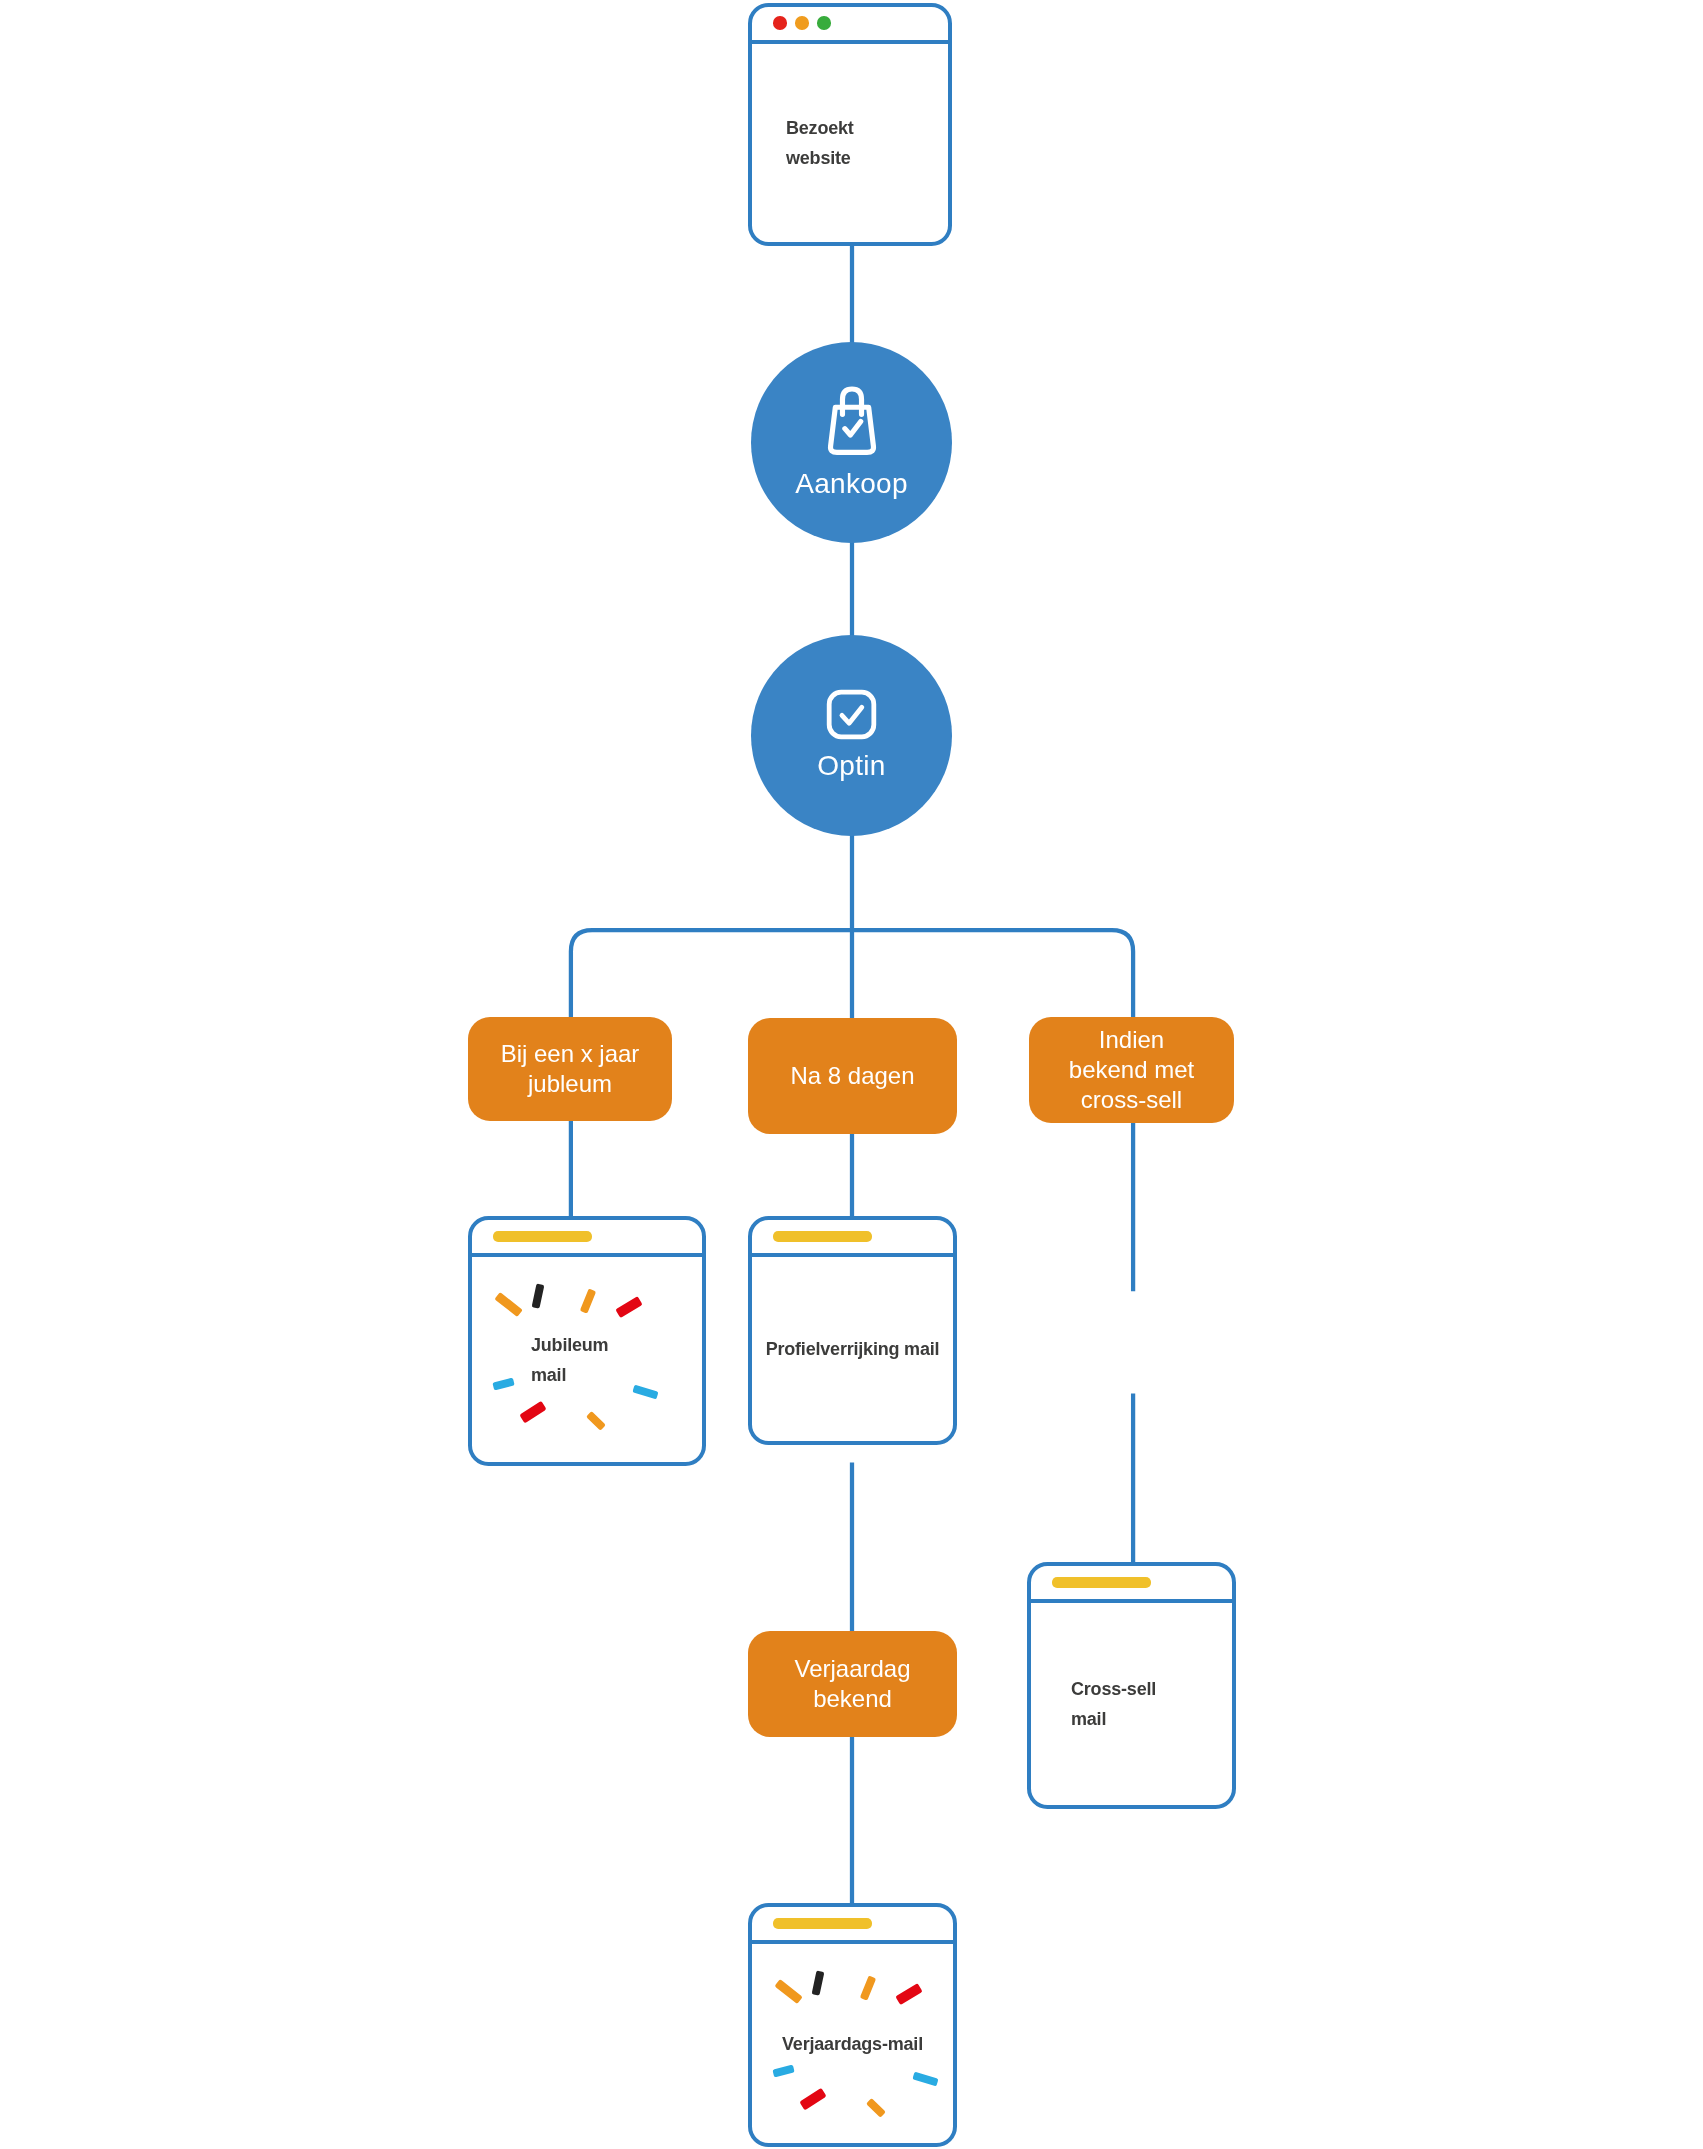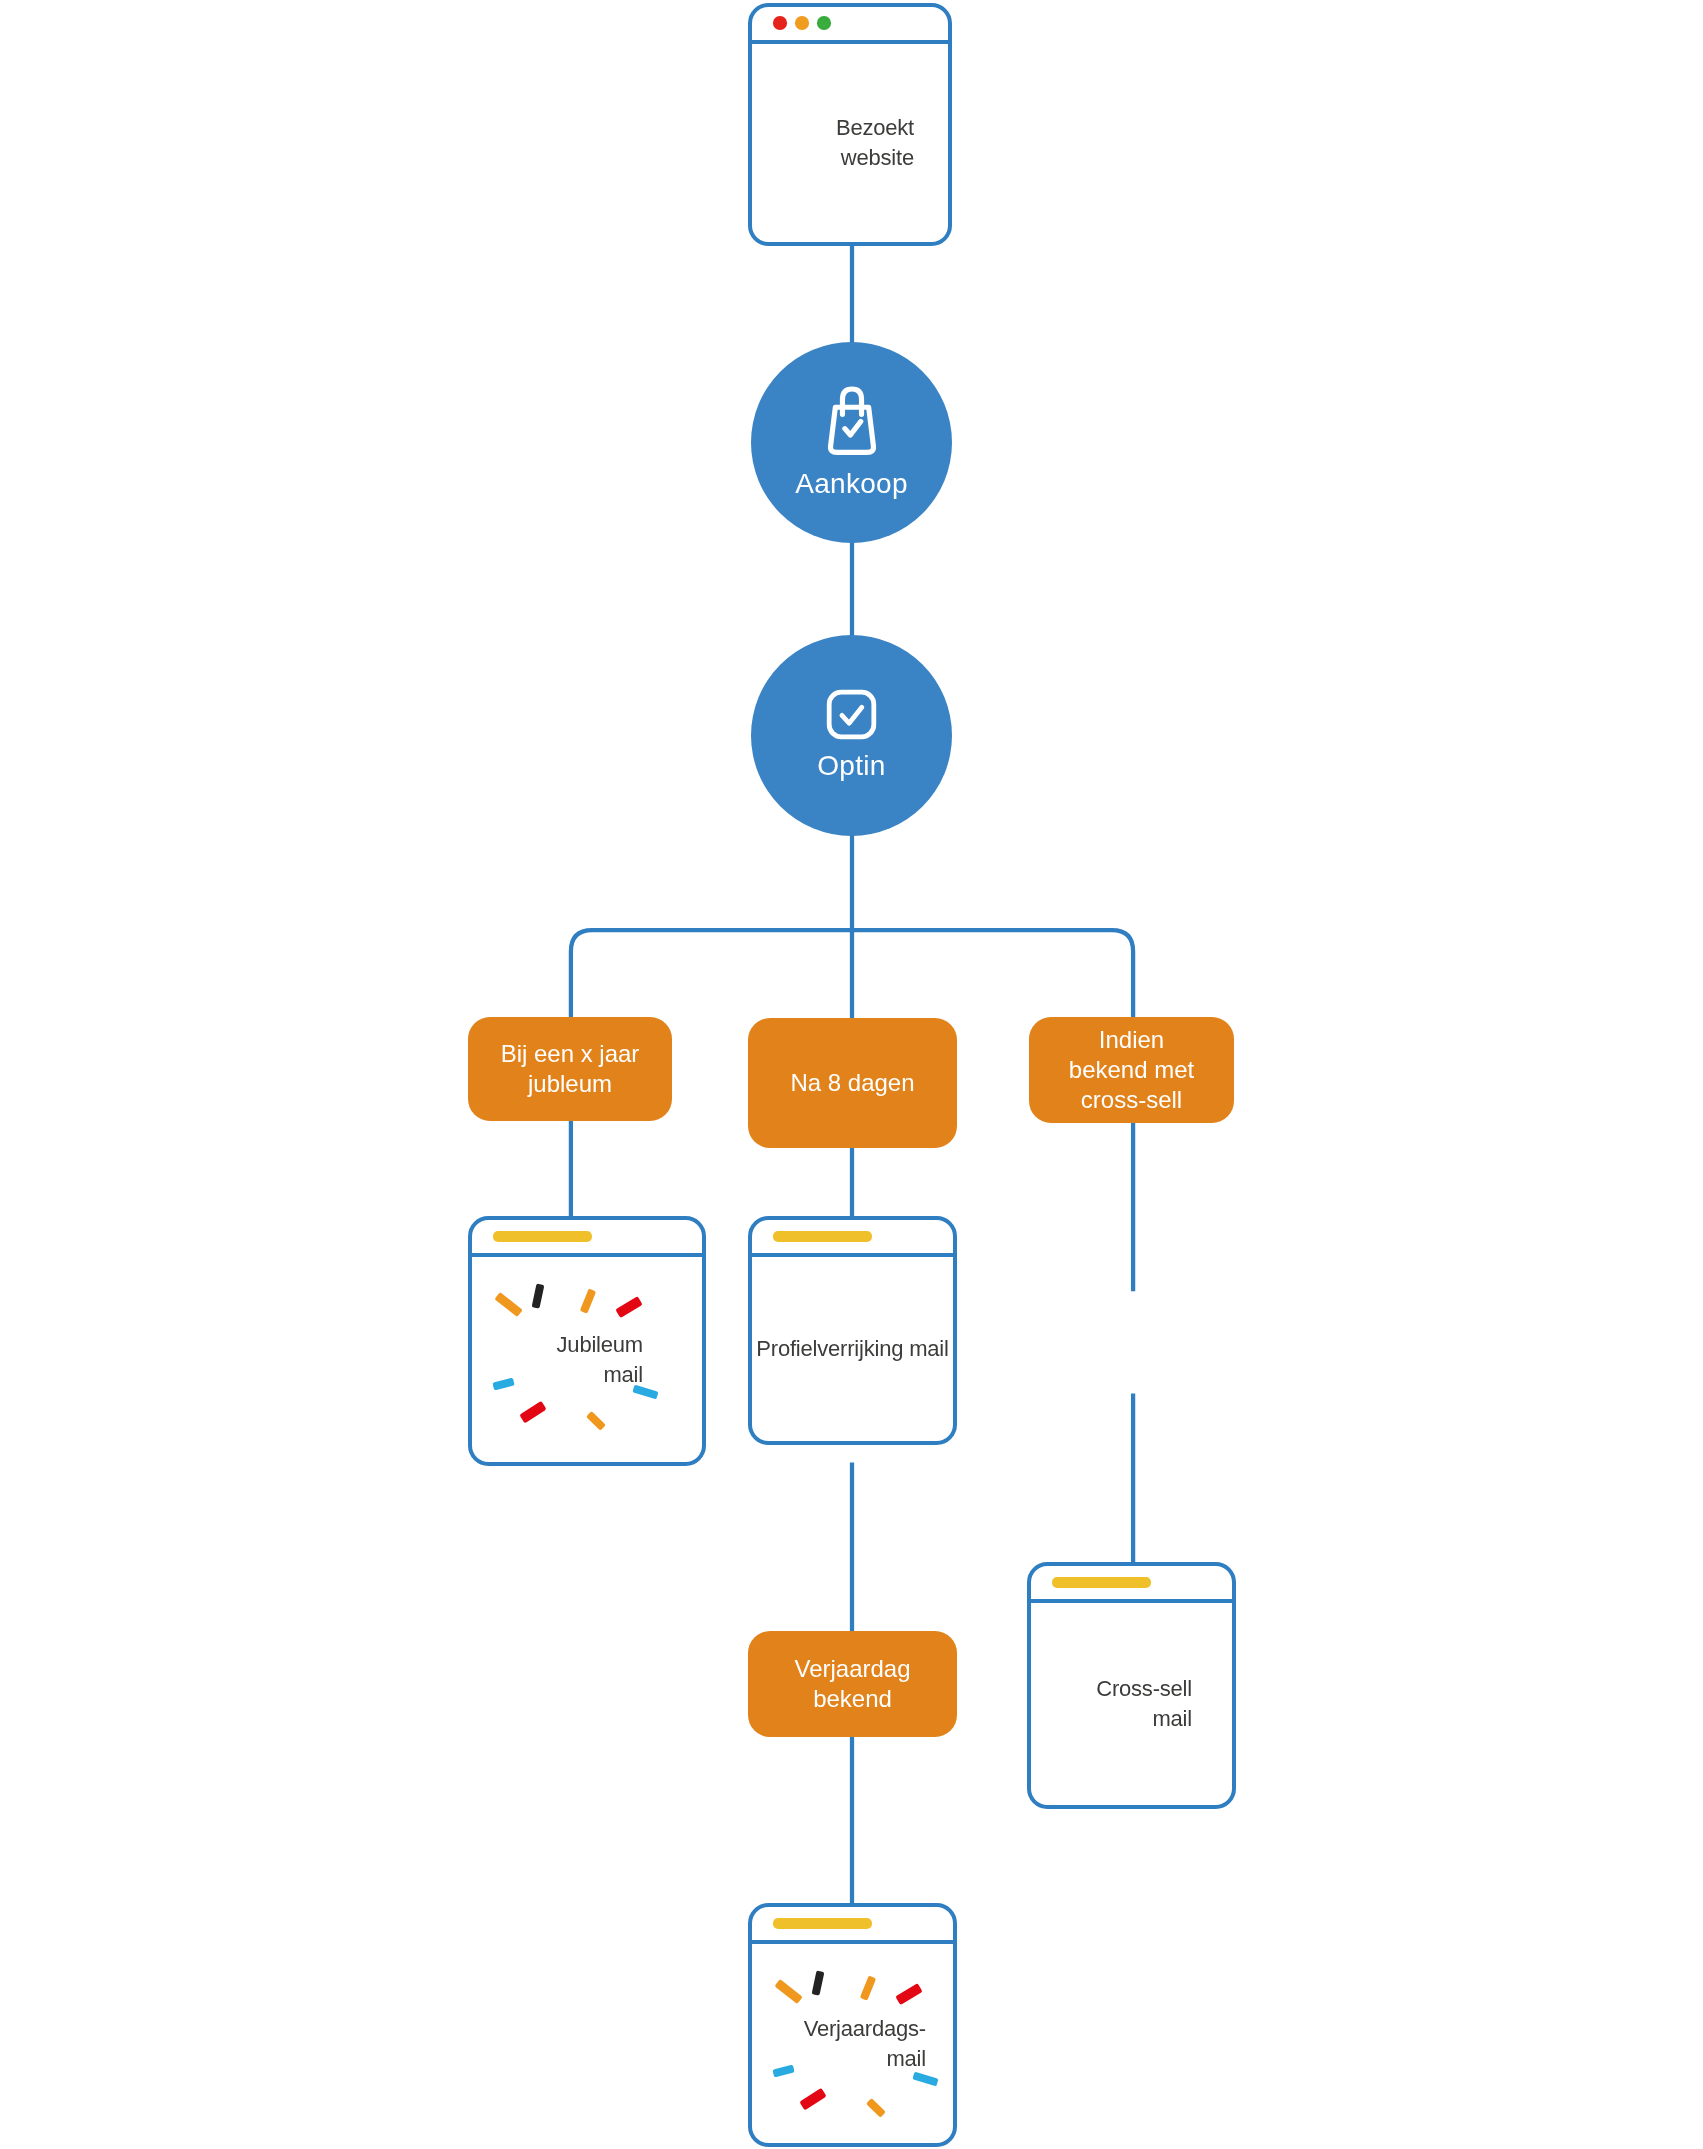--- a/index.html
+++ b/index.html
@@ -45,22 +45,22 @@
   .dot-red{background:var(--dot-red);}
   .dot-orange{background:var(--dot-orange);}
   .dot-green{background:var(--dot-green);}
   .addr-bar{width:99px;height:10.2px;border-radius:5.1px;background:var(--yellow-bar);}
   .bw-body{
     flex:1;position:relative;
     display:flex;align-items:center;justify-content:center;
   }
   .bw-text{
     color:var(--text-dark);
-    font-size:22px;line-height:30px;font-weight:400;
-    text-align:right;letter-spacing:-0.2px;
+    font-size:18px;line-height:30px;font-weight:700;
+    text-align:left;letter-spacing:-0.2px;
   }
   .w-visit .bw-text{max-width:128px;}
   .w-jubileum .bw-text{max-width:112px;}
   .w-profiel .bw-text{max-width:201px;}
   .w-cross .bw-text{max-width:121px;}
   .w-verjaardag .bw-text{max-width:147px;}
 
   
   .circle{
     position:absolute;z-index:2;width:201px;height:201px;border-radius:50%;
@@ -97,21 +97,21 @@
   .cf5{left:21px;top:123px;width:21px;height:7.7px;transform:rotate(-14deg);}
   .cf6{left:48px;top:150px;width:26.4px;height:10.2px;transform:rotate(-33deg);}
   .cf7{left:114px;top:160px;width:20.4px;height:7.7px;transform:rotate(44deg);}
   .cf8{left:161px;top:131px;width:25px;height:7.7px;transform:rotate(17deg);}
 
   
   #node-visit   {left:748px; top:2.6px;    width:204px;height:243px;}
   #node-aankoop {left:751px; top:342px;}
   #node-optin   {left:751px; top:635px;}
   #cond-left    {left:468px; top:1017px; width:204px;height:104px;}
-  #cond-mid     {left:748px; top:1018px; width:209px;height:130px;}
+  #cond-mid     {left:748px; top:1018px; width:209px;height:116px;}
   #cond-right   {left:1029px;top:1017px; width:205px;height:106px;}
   #mail-left    {left:468px; top:1216px; width:238px;height:250px;}
   #mail-mid     {left:748px; top:1216px; width:209px;height:229px;}
   #cond-dezelfde{left:1029px;top:1290px; width:205px;height:106px;}
   #cond-bekend  {left:748px; top:1631px; width:209px;height:106px;}
   #mail-right   {left:1027px;top:1562px; width:209px;height:247px;}
   #mail-bottom  {left:748px; top:1903px; width:209px;height:244px;}
 </style>
 </head>
 <body>

